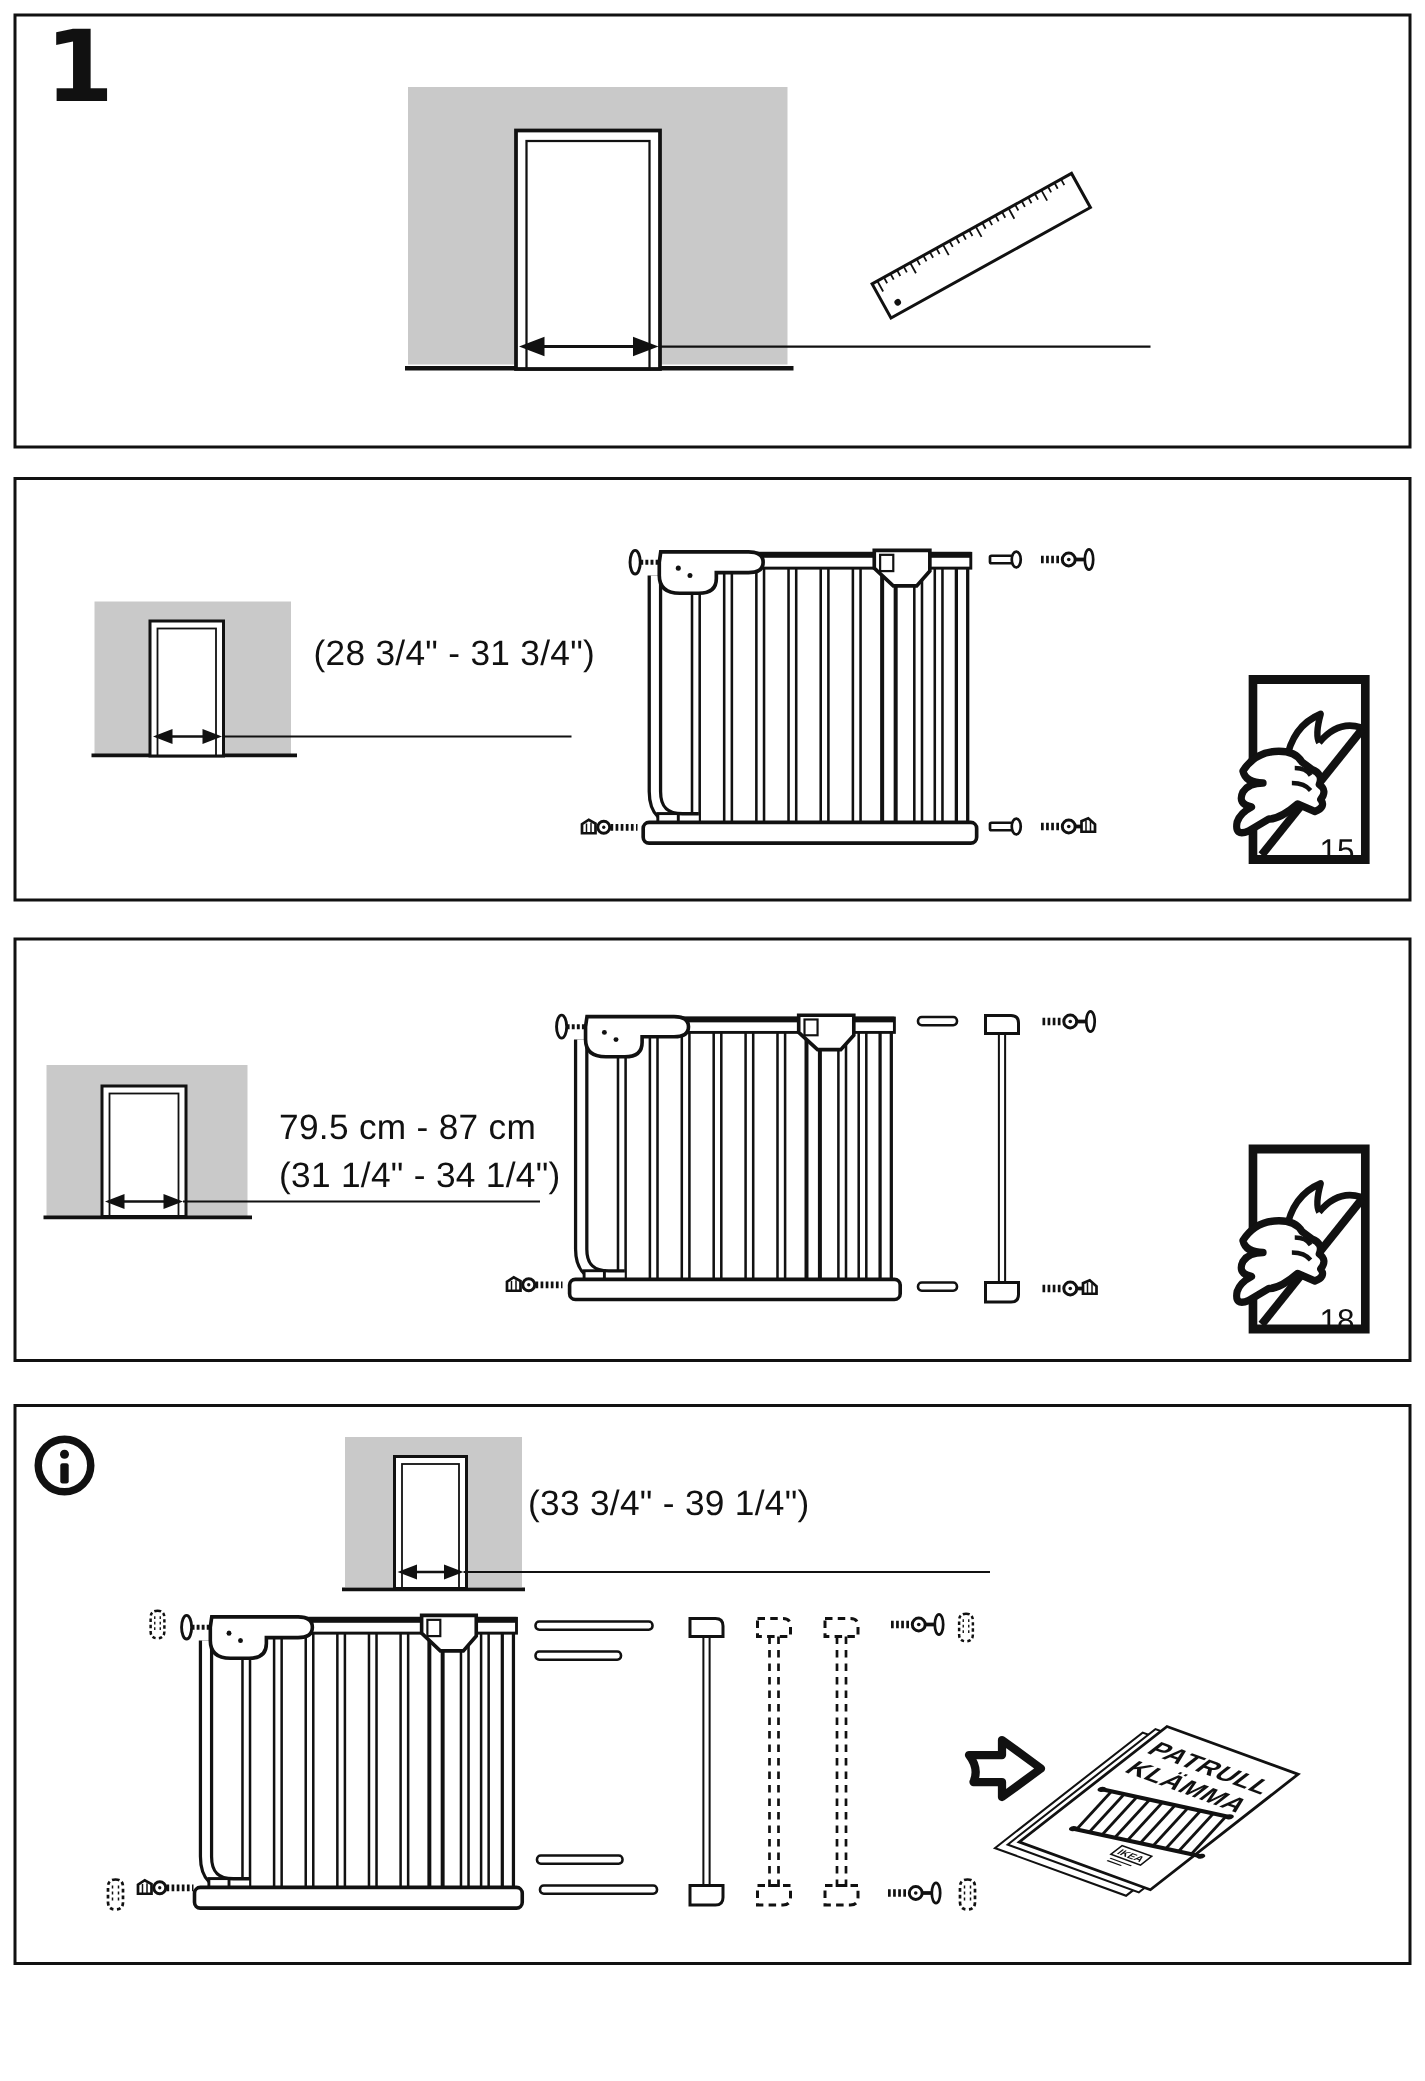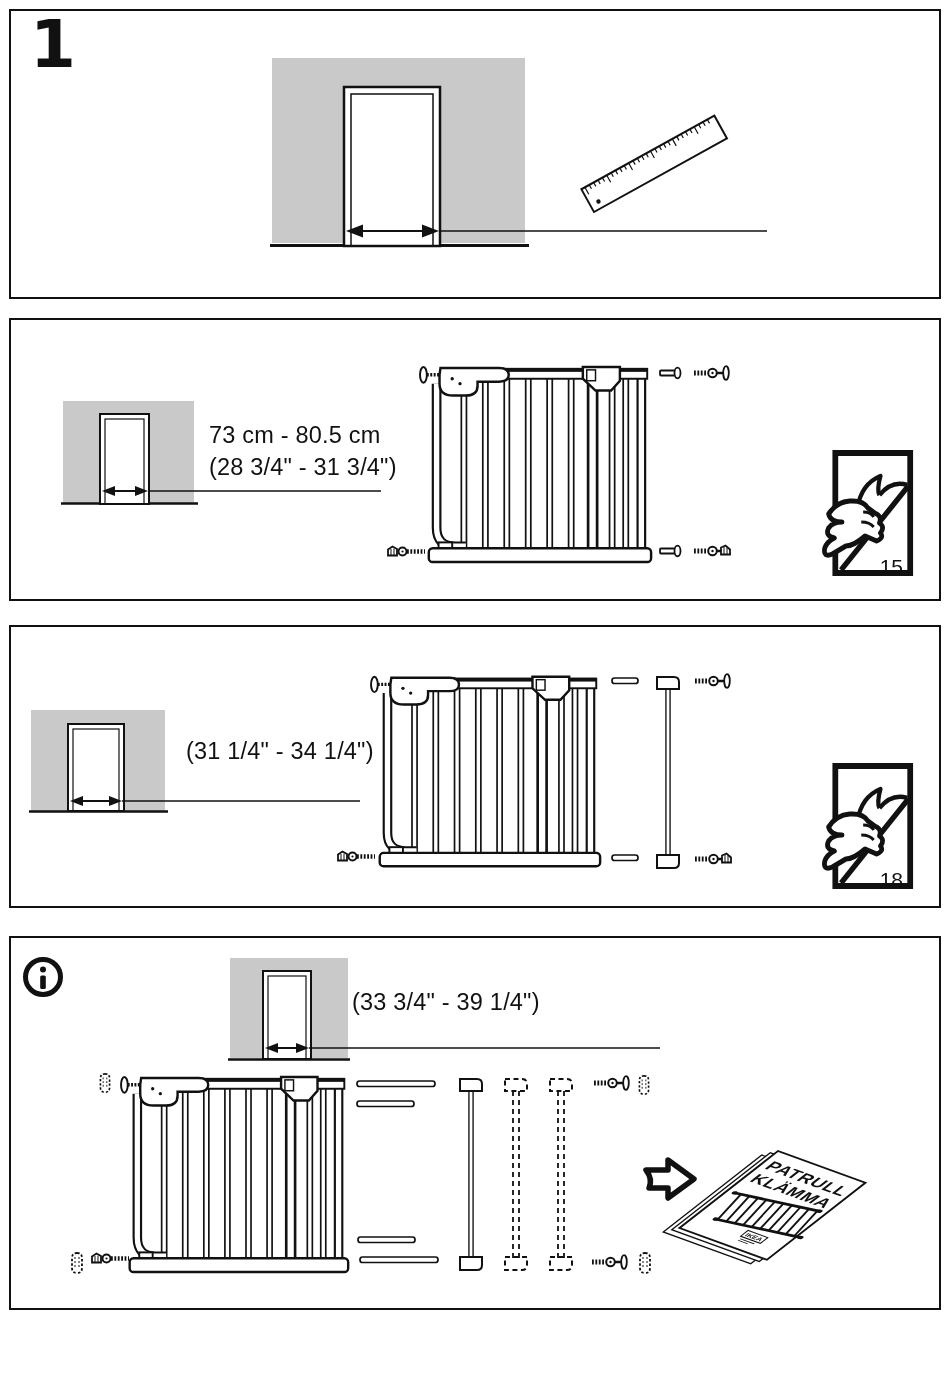--- a/index.html
+++ b/index.html
@@ -263,23 +263,23 @@
       <text x="10.5" y="7.5" text-anchor="middle" font-size="7" font-weight="bold">IKEA</text>
       <line x1="2" y1="12.5" x2="17" y2="12.5" stroke="#111" stroke-width="1"></line>
       <line x1="2" y1="15" x2="12" y2="15" stroke="#111" stroke-width="1"></line>
     </g>
   </g>
 </svg>
 
 <div class="step-num">1</div>
 
 <div class="dim" style="left:209px;top:419px">
-  <div>73 cm - 80.5 cm</div>
   <div>(28 3/4" - 31 3/4")</div>
 </div>
 
 <div class="dim" style="left:186px;top:735px">
+  <div>79.5 cm - 87 cm</div>
   <div>(31 1/4" - 34 1/4")</div>
 </div>
 
 <div class="dim center" style="left:352px;top:986px;width:176px">
   <div>(33 3/4" - 39 1/4")</div>
 </div>
 
 </body></html>

